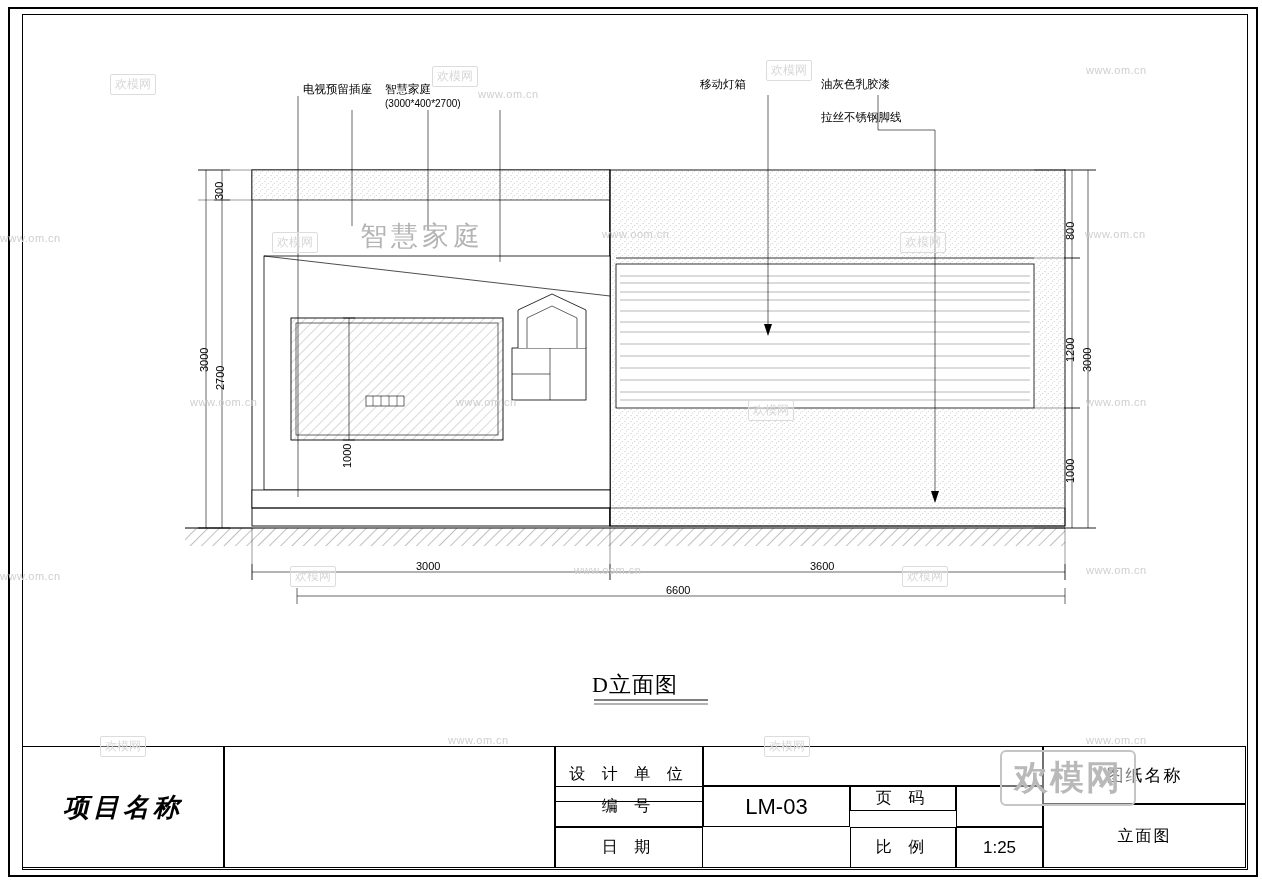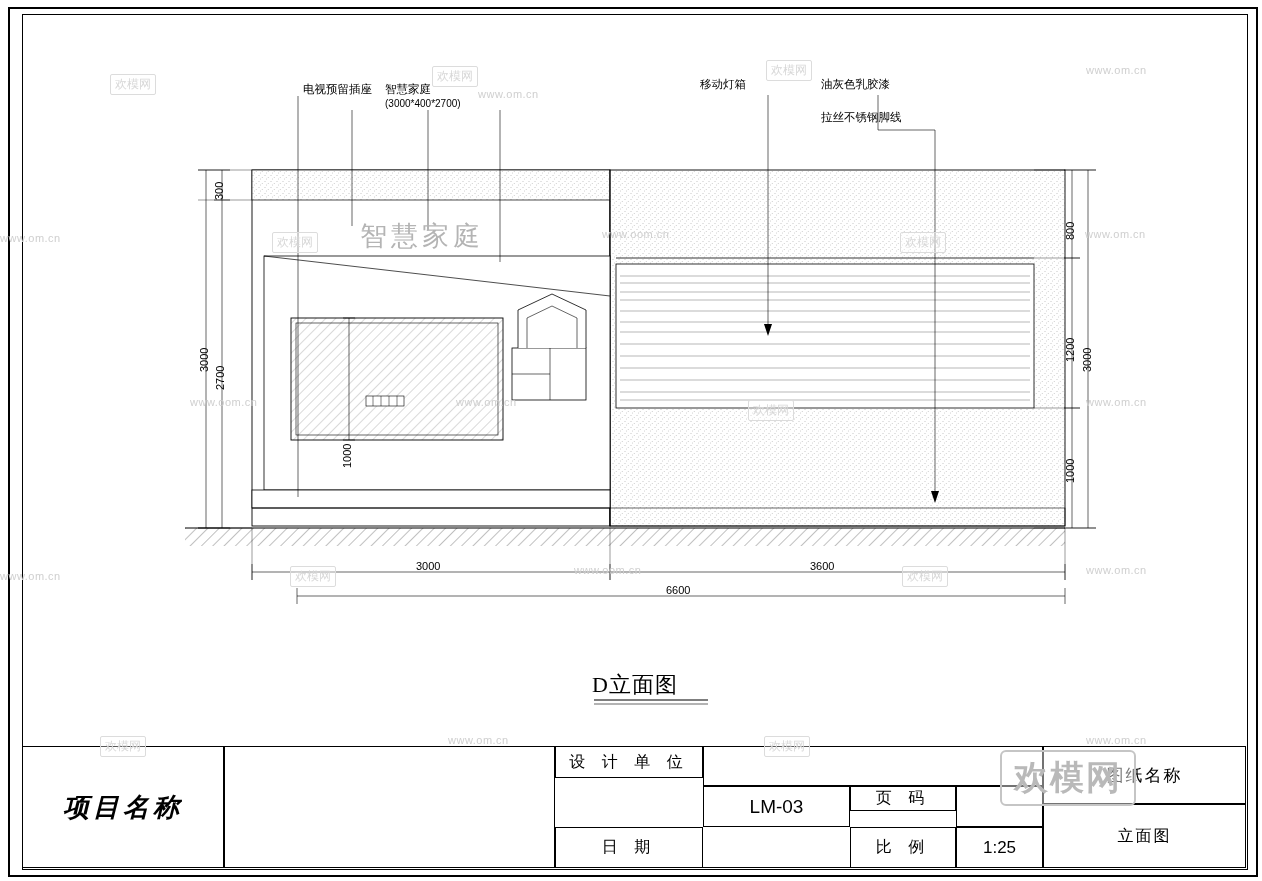--- a/index.html
+++ b/index.html
@@ -213,24 +213,25 @@
   <div class="title-cn" style="left:592px;top:670px;font-size:22px;letter-spacing:1px;">D立面图</div>
 
   <div class="tb">
 
     <div class="b" style="left:0;top:0;width:1224px;height:122px;border:1px solid #000;"></div>
 
     <div class="cell b proj" style="left:0;top:0;width:202px;height:122px;font-style:italic;">项目名称</div>
 
     <div class="cell b" style="left:202px;top:0;width:331px;height:122px;"></div>
 
-    <div class="cell b sp" style="left:533px;top:0;width:148px;height:32px;font-size:16px;">设 计 单 位</div>
+    <div class="cell b sp" style="left:533px;top:0;width:148px;height:56px;font-size:16px;">设 计 单 位</div>
     <div class="cell b" style="left:681px;top:0;width:340px;height:40px;"></div>
 
-    <div class="cell b" style="left:681px;top:40px;width:147px;height:41px;font-size:19px;text-align:right;">LM-03</div>
+    <div class="cell b sp" style="left:533px;top:40px;width:148px;height:41px;font-size:16px;">编  号</div>
+    <div class="cell b" style="left:681px;top:40px;width:147px;height:41px;font-size:22px;text-align:right;">LM-03</div>
     <div class="cell b sp" style="left:828px;top:40px;width:106px;height:25px;font-size:16px;">页  码</div>
     <div class="cell b" style="left:934px;top:40px;width:87px;height:41px;"></div>
 
     <div class="cell b sp" style="left:533px;top:81px;width:148px;height:41px;font-size:16px;">日  期</div>
     <div class="cell b sp" style="left:828px;top:81px;width:106px;height:41px;font-size:16px;text-align:center;">比  例</div>
     <div class="cell b" style="left:934px;top:81px;width:87px;height:41px;font-size:17px;">1:25</div>
 
     <div class="cell b" style="left:1021px;top:0;width:203px;height:58px;font-size:17px;letter-spacing:2px;">图纸名称</div>
     <div class="cell b dwgname" style="left:1021px;top:58px;width:203px;height:64px;">立面图</div>
   </div>

